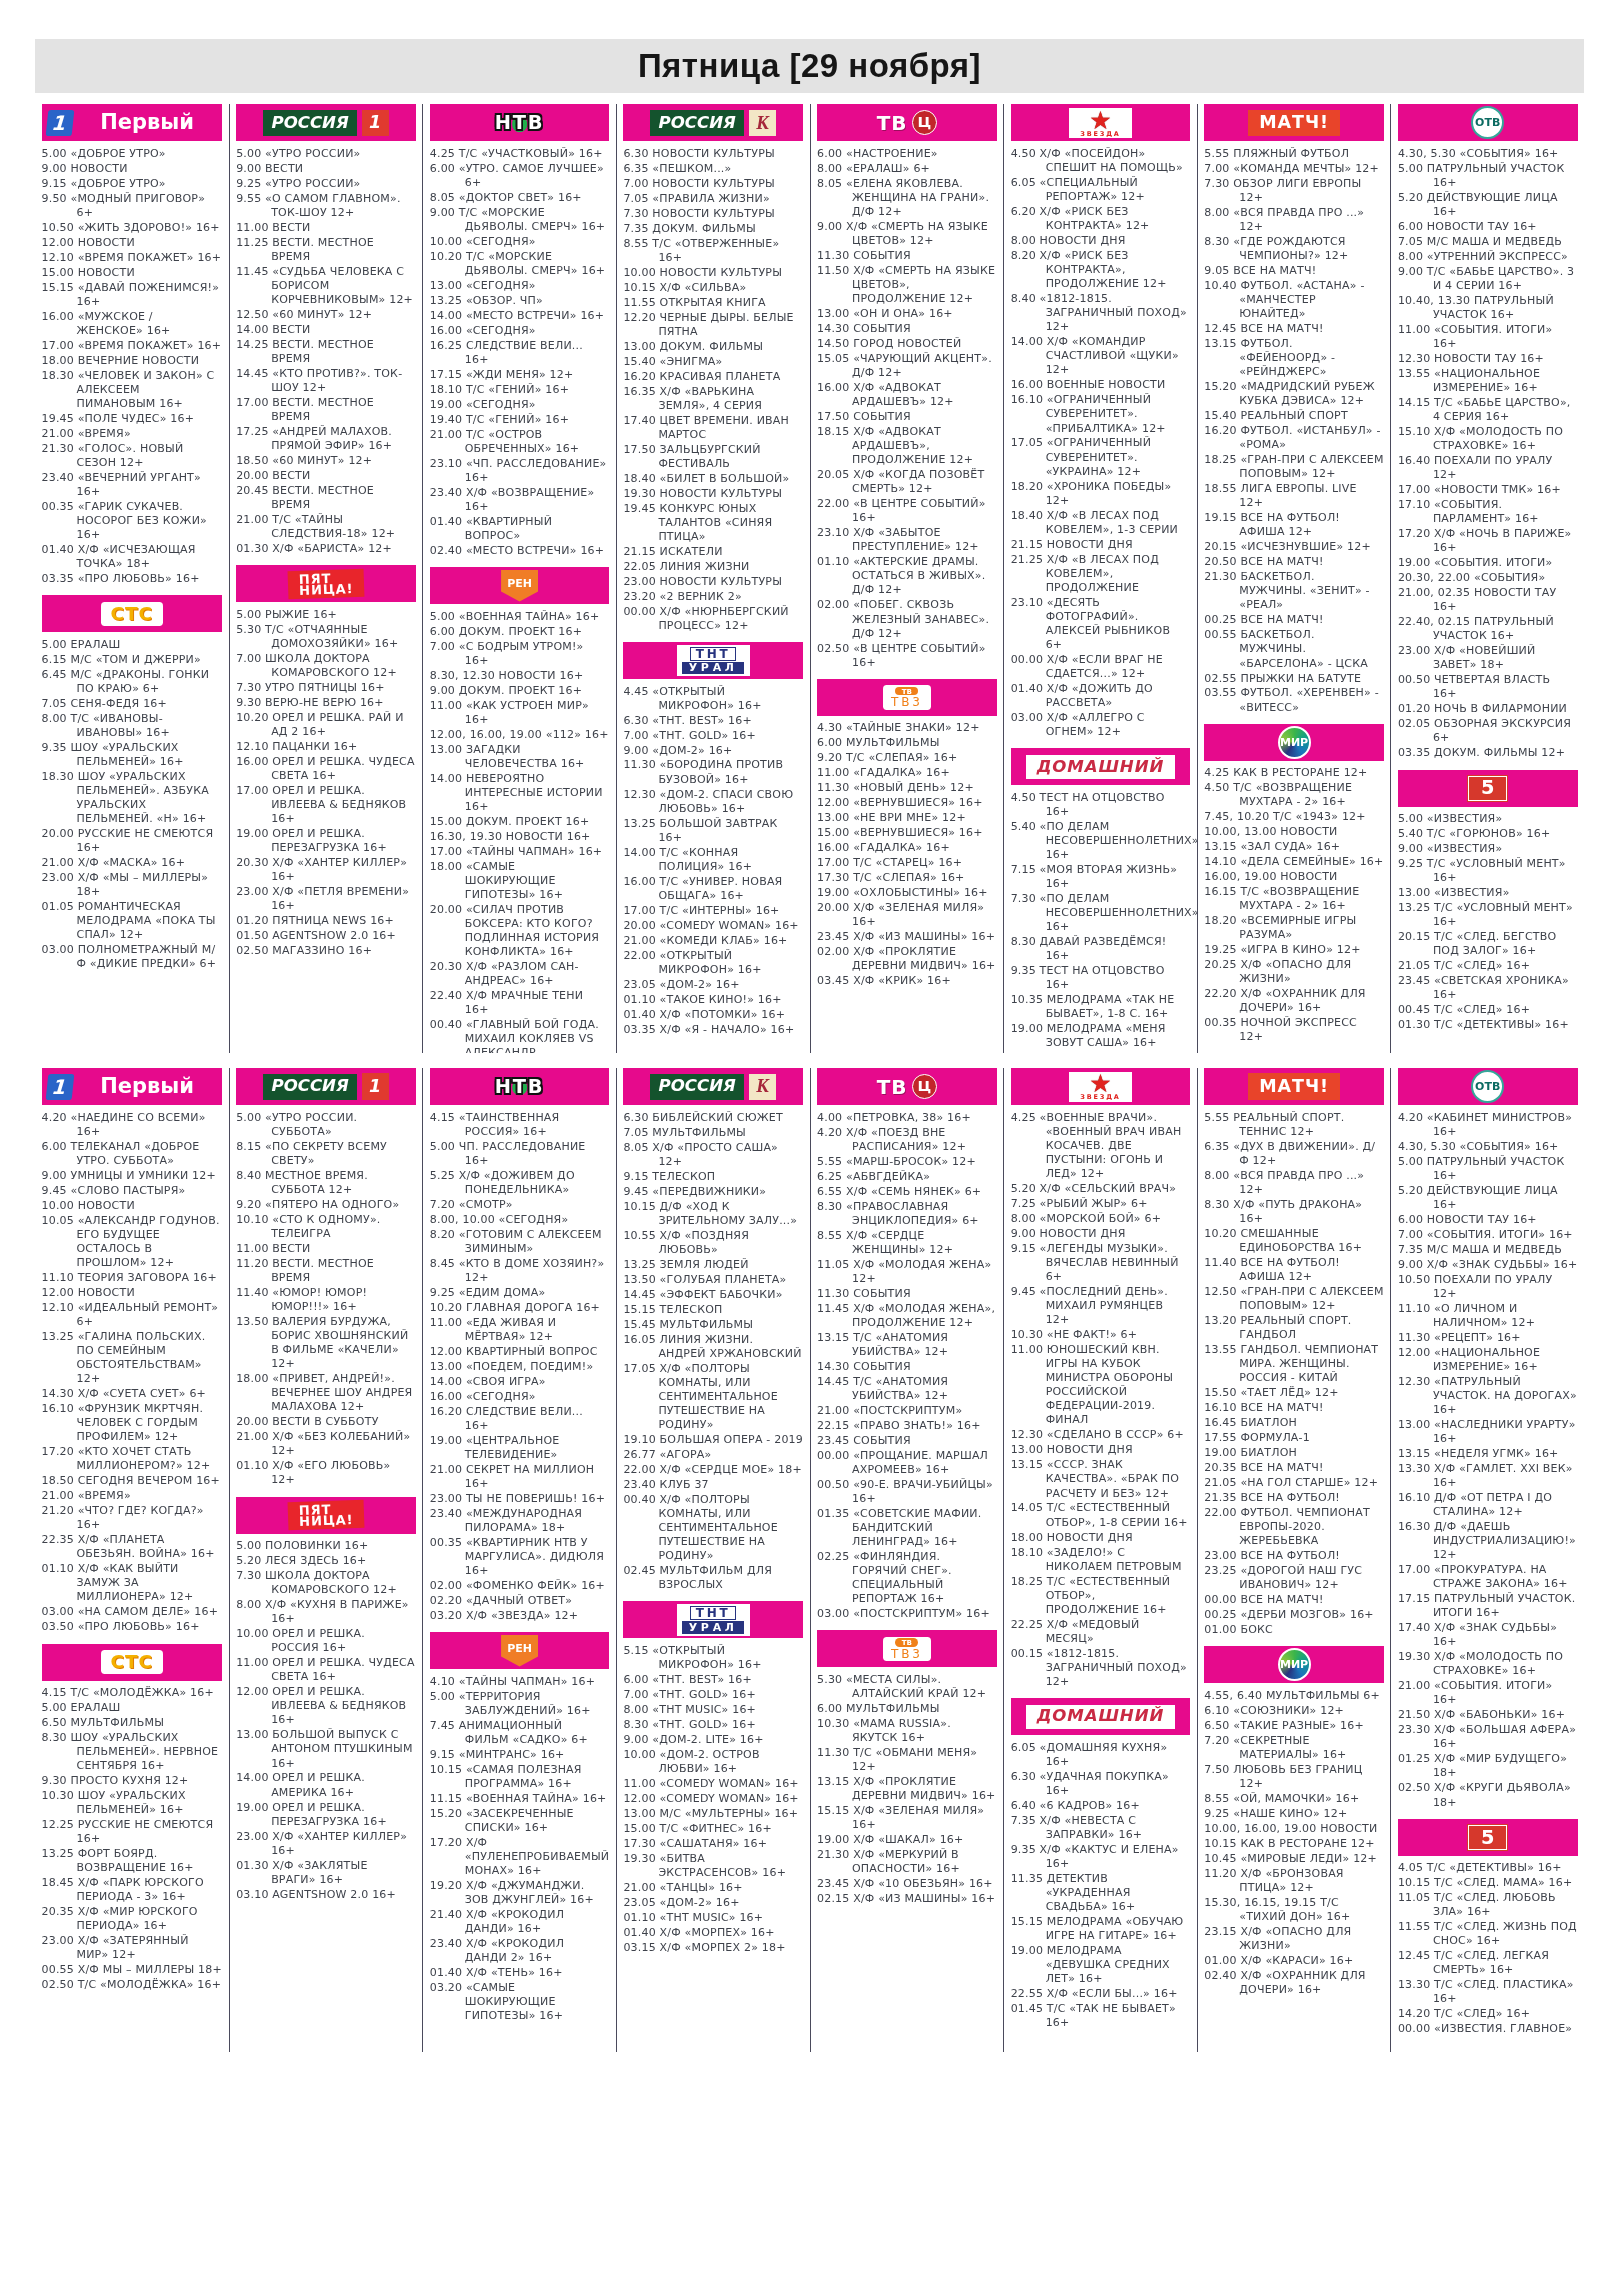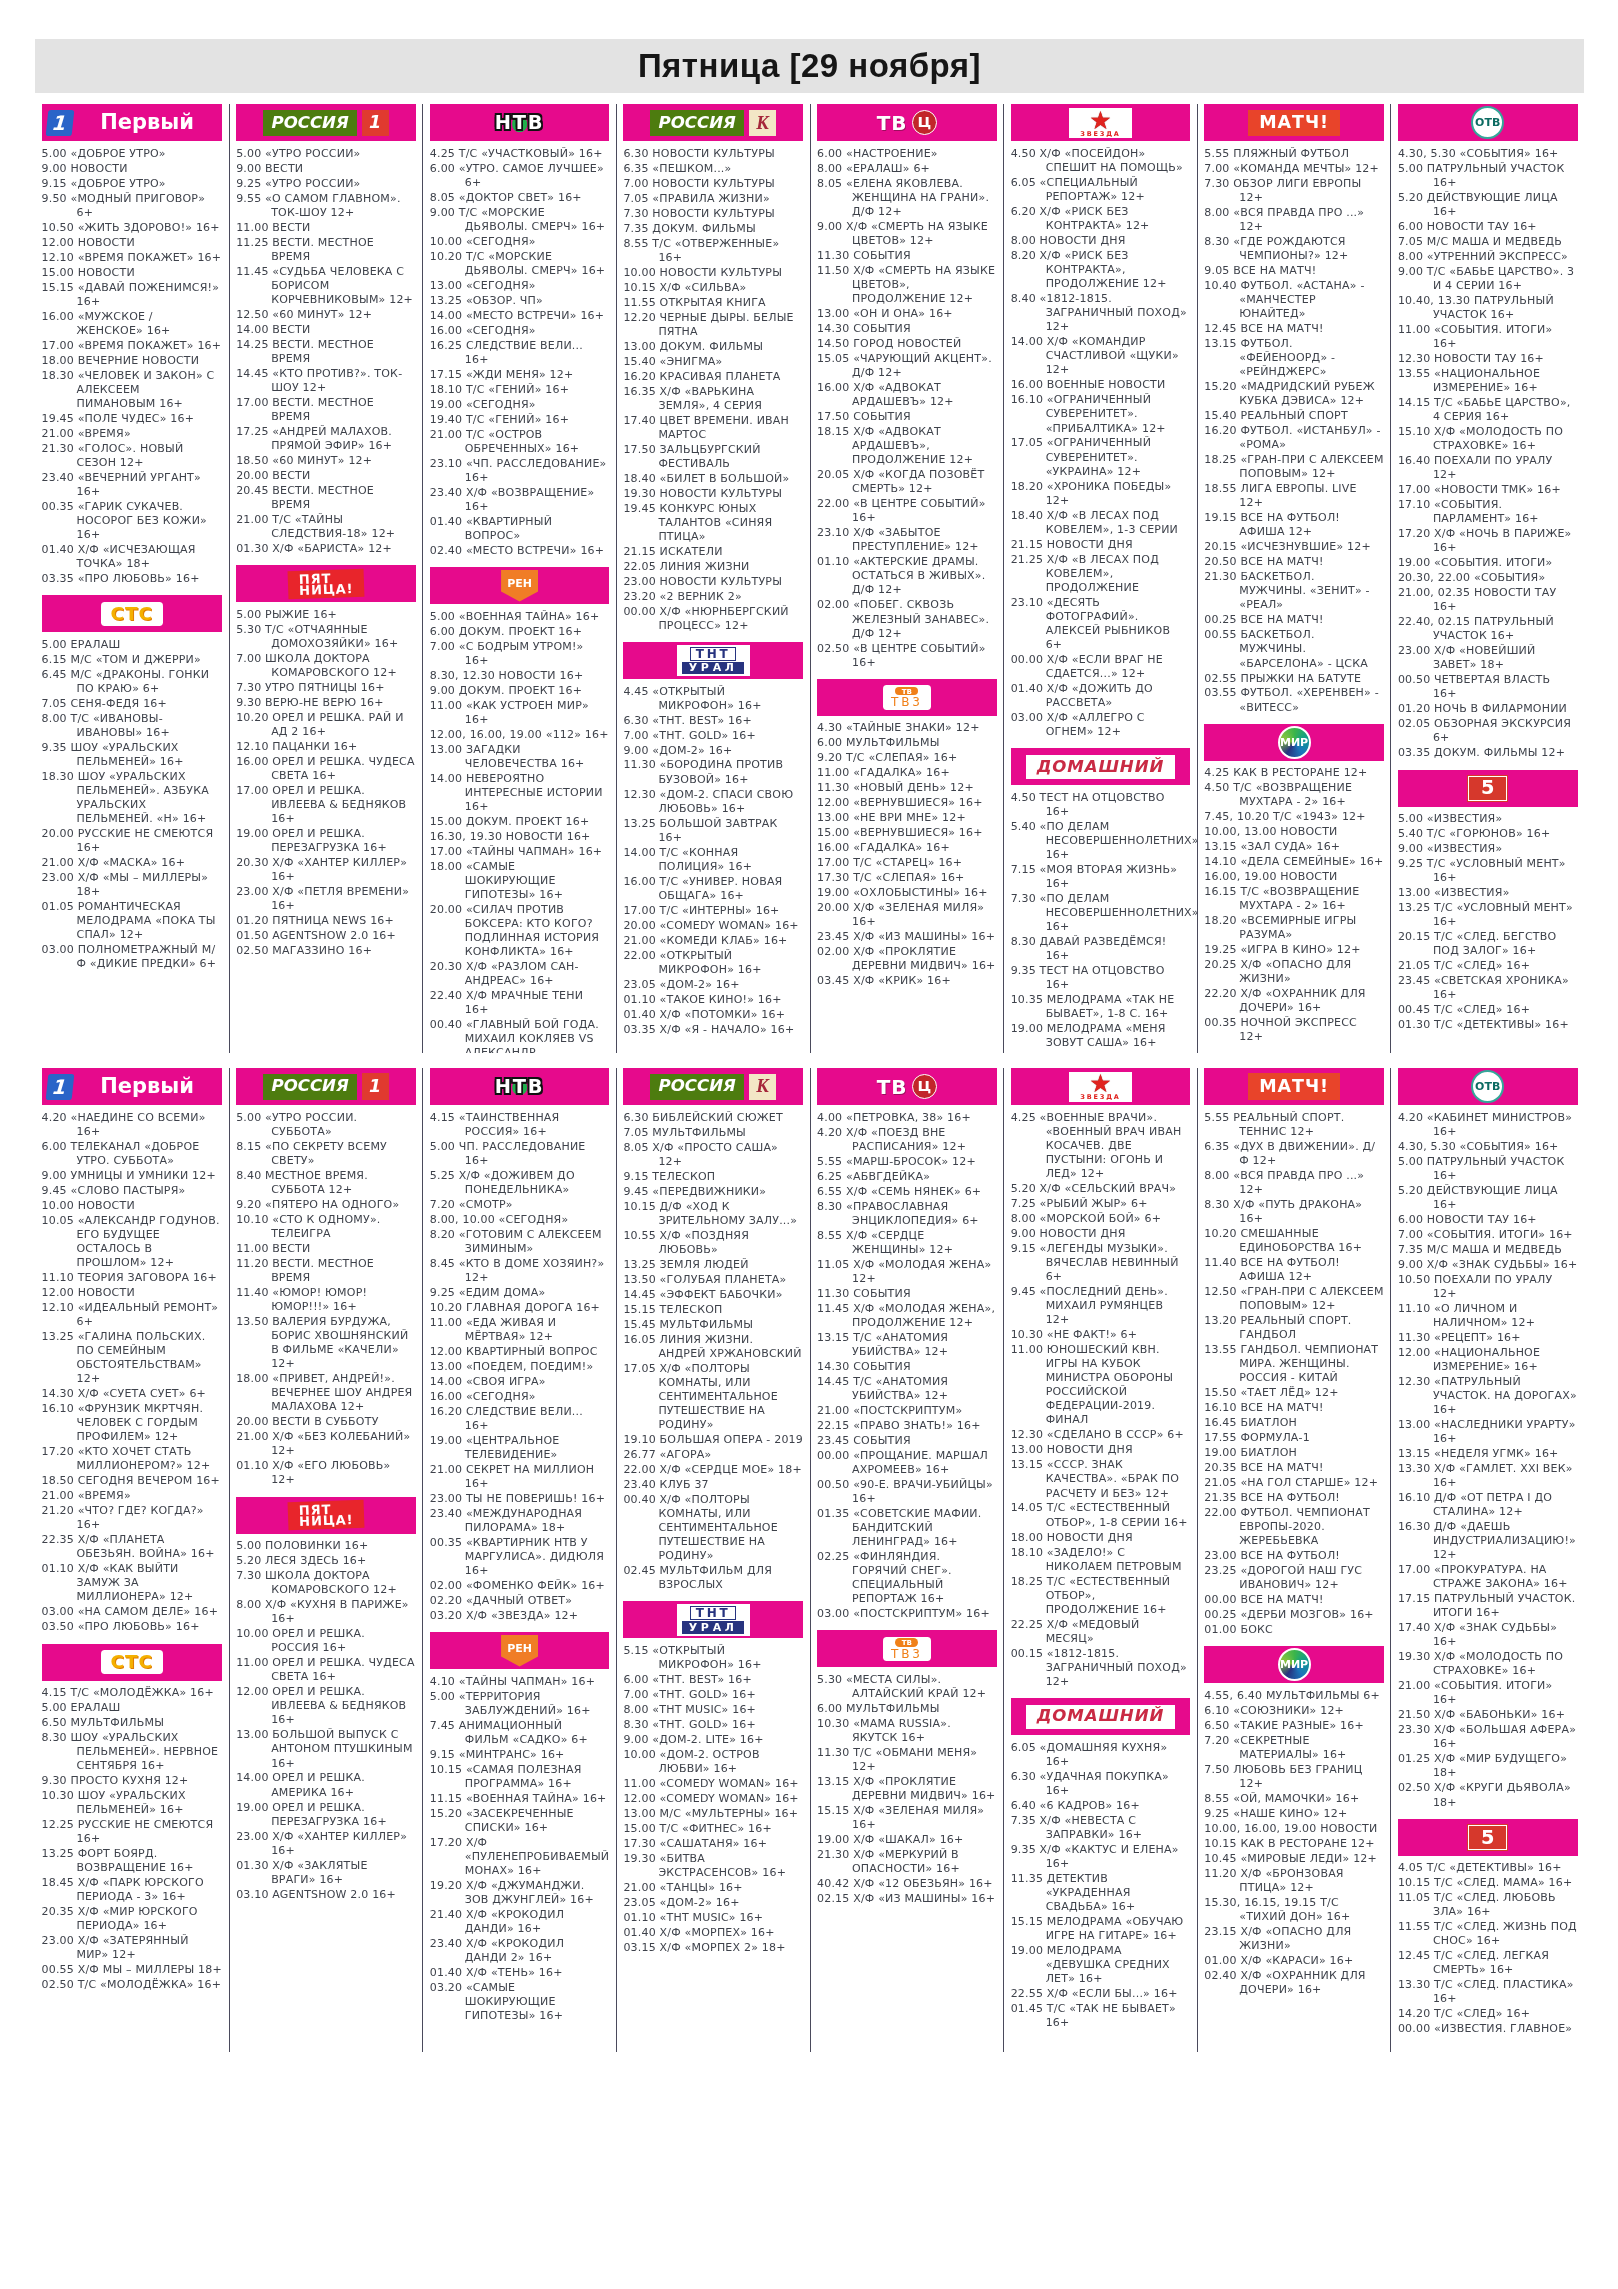--- a/index.html
+++ b/index.html
@@ -52,21 +52,21 @@
 
   
   .logo{display:flex;align-items:center;gap:4.6px;line-height:1;}
   .logo span{display:inline-flex;align-items:center;justify-content:center;}
 
   .logo-pervyi{width:100%;padding:0 5.5px;box-sizing:border-box;}
   .p1-badge{background:#2a64c8;color:#fff;font-weight:bold;font-style:italic;width:26px;height:26px;
             border-radius:2.8px;font-size:20px;transform:skewX(-6deg);}
   .p1-label{flex:1;color:#fff;font-weight:bold;font-size:21px;justify-content:center;}
 
-  .ros-name{background:#4d7c0f;color:#fff;font-weight:bold;font-style:italic;font-size:16.6px;padding:4.6px 8.3px;}
+  .ros-name{background:#14532d;color:#fff;font-weight:bold;font-style:italic;font-size:16.6px;padding:4.6px 8.3px;}
   .ros-one{background:#e03a2f;color:#fff;font-weight:bold;font-style:italic;font-size:17.5px;padding:4.6px 7.4px;}
   .ros-k{background:#f3e7c6;color:#a5273a;font-family:"Liberation Serif",serif;font-style:italic;
          font-weight:bold;font-size:18.5px;padding:3.7px 7.4px;}
 
   .logo-ntv .logo-text{color:#fff;font-weight:bold;font-size:19.4px;letter-spacing:1.8px;position:relative;z-index:1;
      text-shadow:-1.8px 0 #111,1.8px 0 #111,0 -1.8px #111,0 1.8px #111,-1.8px -1.8px #111,1.8px 1.8px #111,-1.8px 1.8px #111,1.8px -1.8px #111;}
   .logo-ntv .logo-text:before{content:"";position:absolute;left:50%;top:55%;transform:translate(-50%,-50%);
      width:15.7px;height:15.7px;background:#1fae4b;border-radius:50%;z-index:-1;}
 
   .logo-ren .logo-text{background:#f07d26;color:#fff;font-weight:bold;font-size:11px;width:37px;height:28px;
@@ -781,21 +781,21 @@
             </div>
             <div class="programs">
               <p class="prog">5.30 «МЕСТА СИЛЫ». АЛТАЙСКИЙ КРАЙ 12+</p>
               <p class="prog">6.00 МУЛЬТФИЛЬМЫ</p>
               <p class="prog">10.30 «MAMA RUSSIA». ЯКУТСК 16+</p>
               <p class="prog">11.30 Т/С «ОБМАНИ МЕНЯ» 12+</p>
               <p class="prog">13.15 Х/Ф «ПРОКЛЯТИЕ ДЕРЕВНИ МИДВИЧ» 16+</p>
               <p class="prog">15.15 Х/Ф «ЗЕЛЕНАЯ МИЛЯ» 16+</p>
               <p class="prog">19.00 Х/Ф «ШАКАЛ» 16+</p>
               <p class="prog">21.30 Х/Ф «МЕРКУРИЙ В ОПАСНОСТИ» 16+</p>
-              <p class="prog">40.42 Х/Ф «12 ОБЕЗЬЯН» 16+</p>
+              <p class="prog">23.45 Х/Ф «10 ОБЕЗЬЯН» 16+</p>
               <p class="prog">02.15 Х/Ф «ИЗ МАШИНЫ» 16+</p>
             </div>
           </div>
           <div class="col">
             <div class="ch-bar">
               <span class="logo logo-zvezda">
                 <span class="zv-star">★</span>
                 <span class="zv-label">ЗВЕЗДА</span>
               </span>
             </div>

